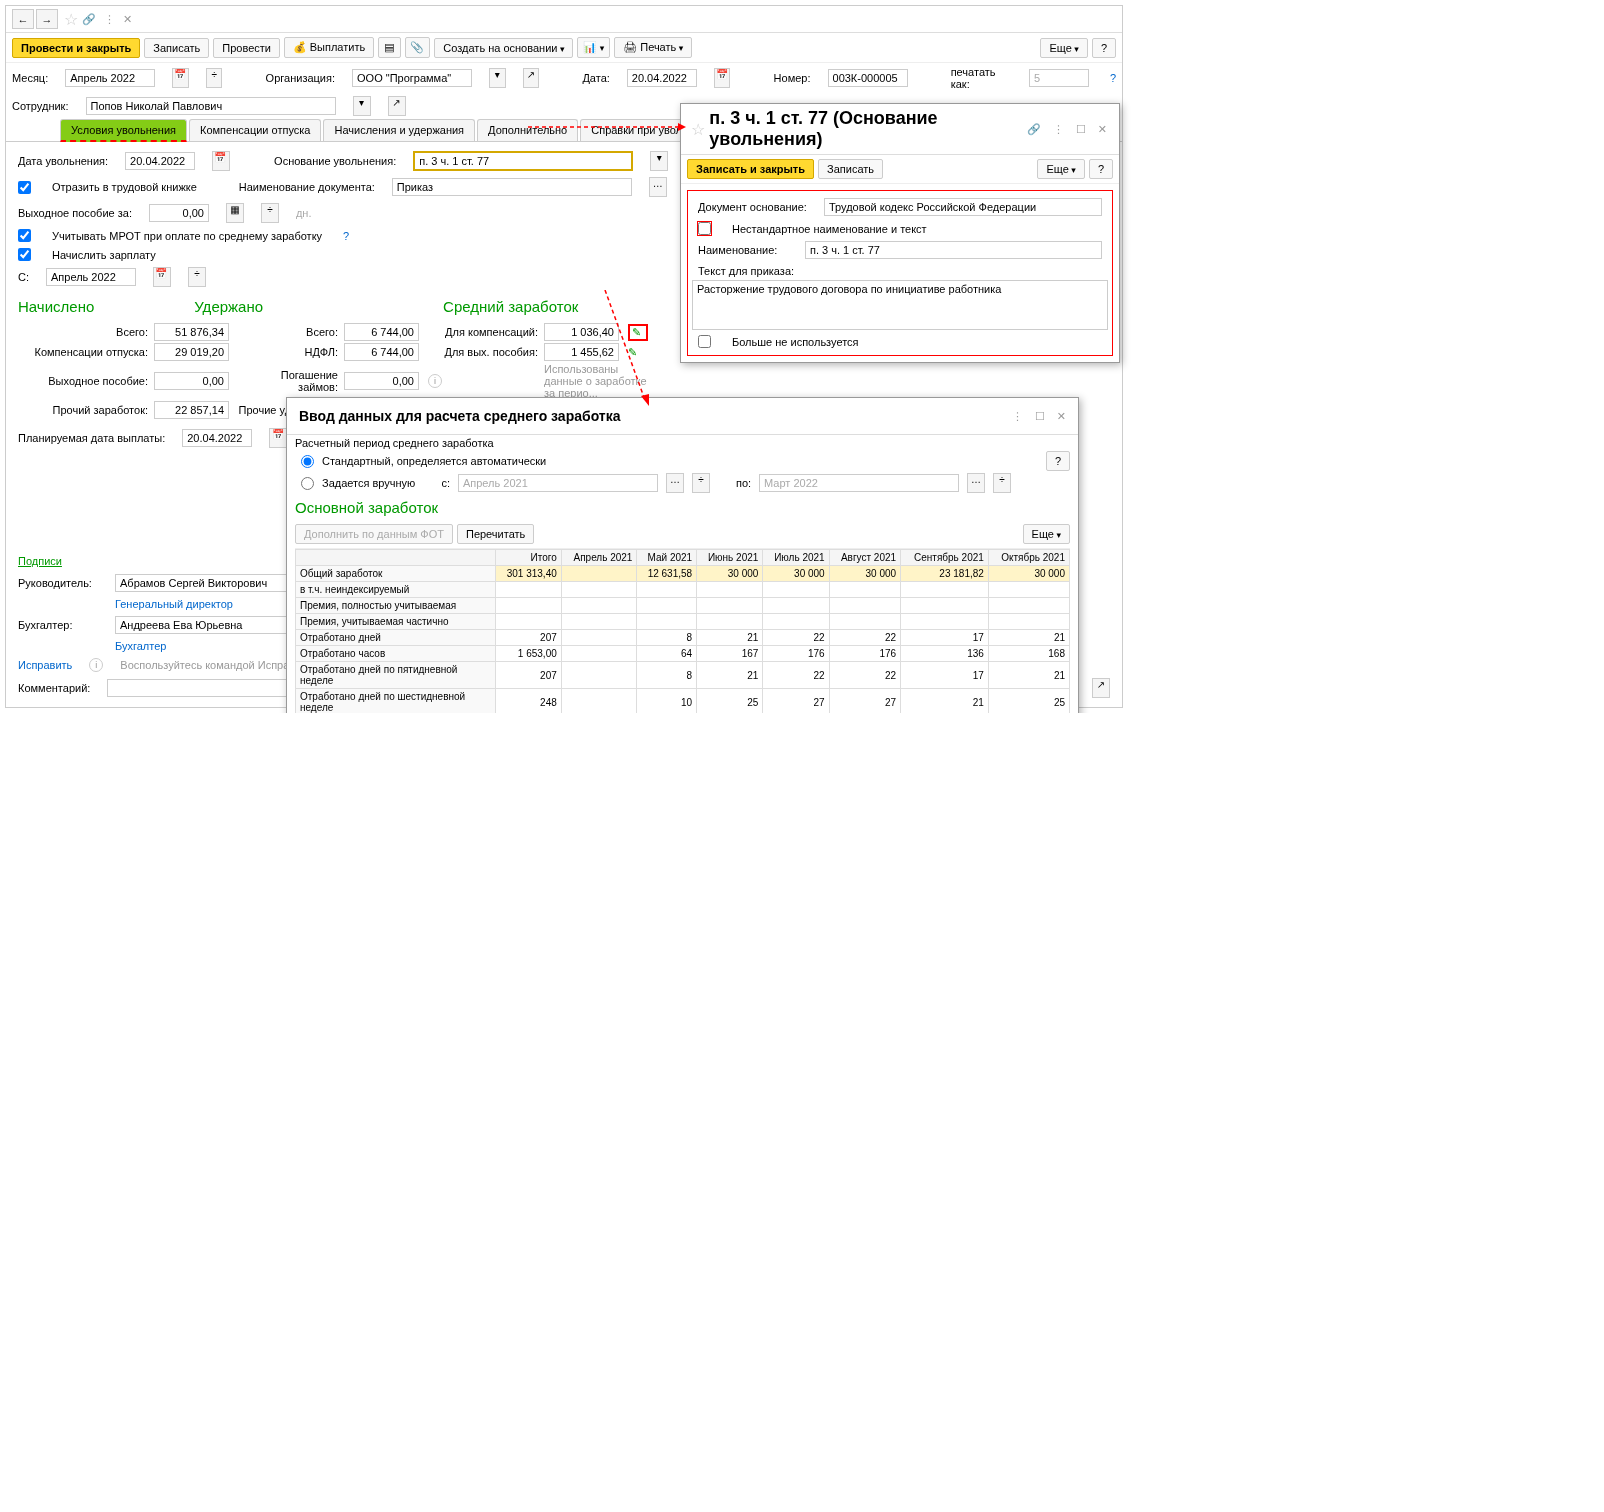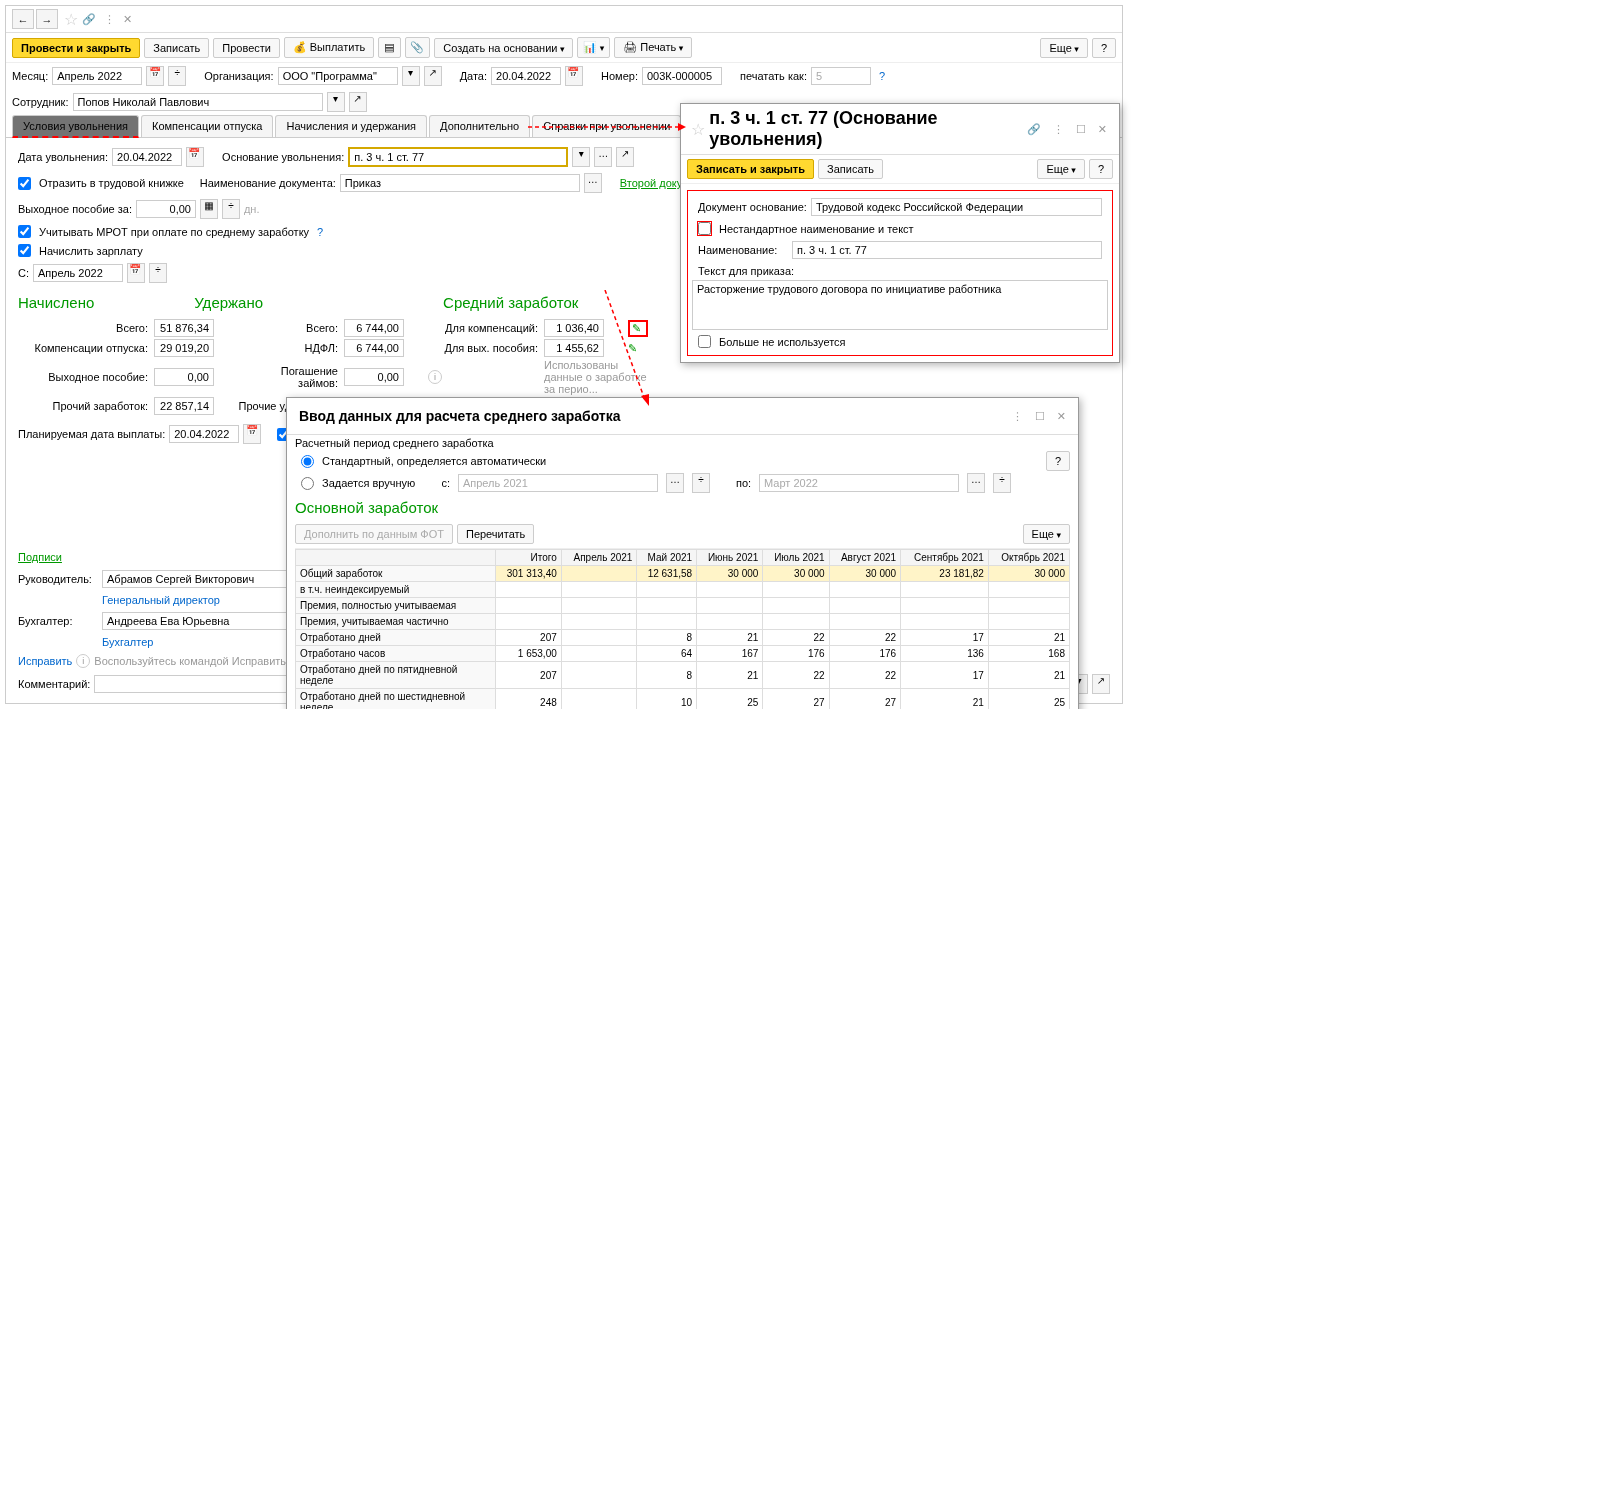--- a/index.html
+++ b/index.html
@@ -8,35 +8,35 @@
 .title-bar { display: flex; align-items: center; padding: 3px 6px; border-bottom: 1px solid #ddd; }
 .nav-btn { width: 22px; height: 20px; border: 1px solid #ccc; background: #f5f5f5; margin-right: 2px; text-align: center; line-height: 18px; cursor: pointer; }
 .star { color: #ccc; font-size: 16px; margin: 0 4px; }
 .title-text { font-size: 15px; font-weight: bold; flex: 1; }
 .title-icons { display: flex; gap: 8px; color: #999; }
 .toolbar { display: flex; align-items: center; padding: 4px 6px; gap: 4px; border-bottom: 1px solid #eee; }
 .btn { border: 1px solid #ccc; padding: 3px 8px; background: #f8f8f8; cursor: pointer; border-radius: 2px; }
 .btn-yellow { background: #ffd930; font-weight: bold; border-color: #d4a800; }
 .btn-icon { padding: 3px 5px; }
 .dropdown-arrow::after { content: " ▾"; font-size: 9px; }
-.form-row { display: flex; align-items: center; padding: 3px 6px; gap: 4px; }
+.form-row { display: flex; align-items: center; padding: 3px 6px; gap: 17px; }
 .label { min-width: auto; }
 .input { border: 1px solid #ccc; padding: 2px 4px; background: #fff; }
 .input-btn { border: 1px solid #ccc; background: #f5f5f5; width: 18px; height: 20px; text-align: center; cursor: pointer; font-size: 10px; }
 .tabs { display: flex; border-bottom: 1px solid #ccc; padding: 0 6px; }
 .tab { padding: 4px 10px; border: 1px solid #ccc; border-bottom: none; background: #f5f5f5; cursor: pointer; margin-right: 2px; border-radius: 3px 3px 0 0; }
-.tab.active { background: #737373; border-bottom: 1px solid #fff; margin-bottom: -1px; }
+.tab.active { background: #84cc16; border-bottom: 1px solid #fff; margin-bottom: -1px; margin-left: 48px; }
 .tab.active.red-underline { border-bottom: 2px dashed red; }
 .content { padding: 6px; }
 .checkbox { margin-right: 4px; }
 .link-green { color: #090; text-decoration: underline; cursor: pointer; }
 .section-header { color: #090; font-size: 15px; margin: 4px 0; }
 .calc-grid { display: grid; grid-template-columns: 130px 78px 100px 78px 110px 78px 20px; gap: 2px 6px; align-items: center; }
 .calc-grid .label { text-align: right; }
-.num-input { text-align: right; border: 1px solid #ccc; padding: 2px 4px; width: 60px; }
+.num-input { text-align: right; border: 1px solid #ccc; padding: 2px 4px; width: 75px; }
 .pencil { color: #090; cursor: pointer; }
 .pencil.highlight { border: 2px solid red; padding: 0 2px; }
 .link-blue { color: #06c; cursor: pointer; }
 .info-icon { color: #999; border: 1px solid #ccc; border-radius: 50%; width: 14px; height: 14px; display: inline-block; text-align: center; font-size: 9px; line-height: 12px; }
 .popup { position: absolute; background: #fff; border: 1px solid #999; box-shadow: 2px 2px 8px rgba(0,0,0,0.3); }
 .popup1 { top: 103px; left: 680px; width: 440px; }
 .popup-title { display: flex; align-items: center; padding: 4px 6px; border-bottom: 1px solid #ddd; }
 .popup-title-text { font-size: 18px; font-weight: bold; flex: 1; }
 .popup-body { padding: 6px; }
 .red-box { border: 1px solid red; padding: 4px; }

